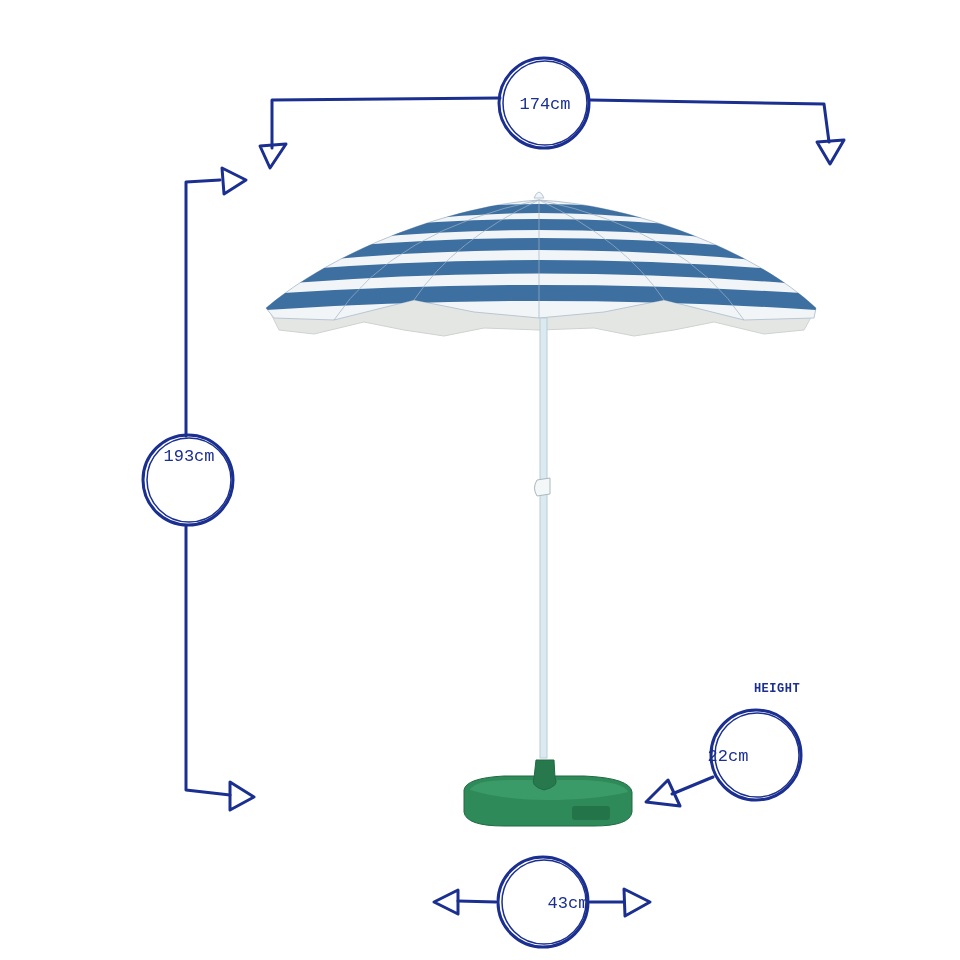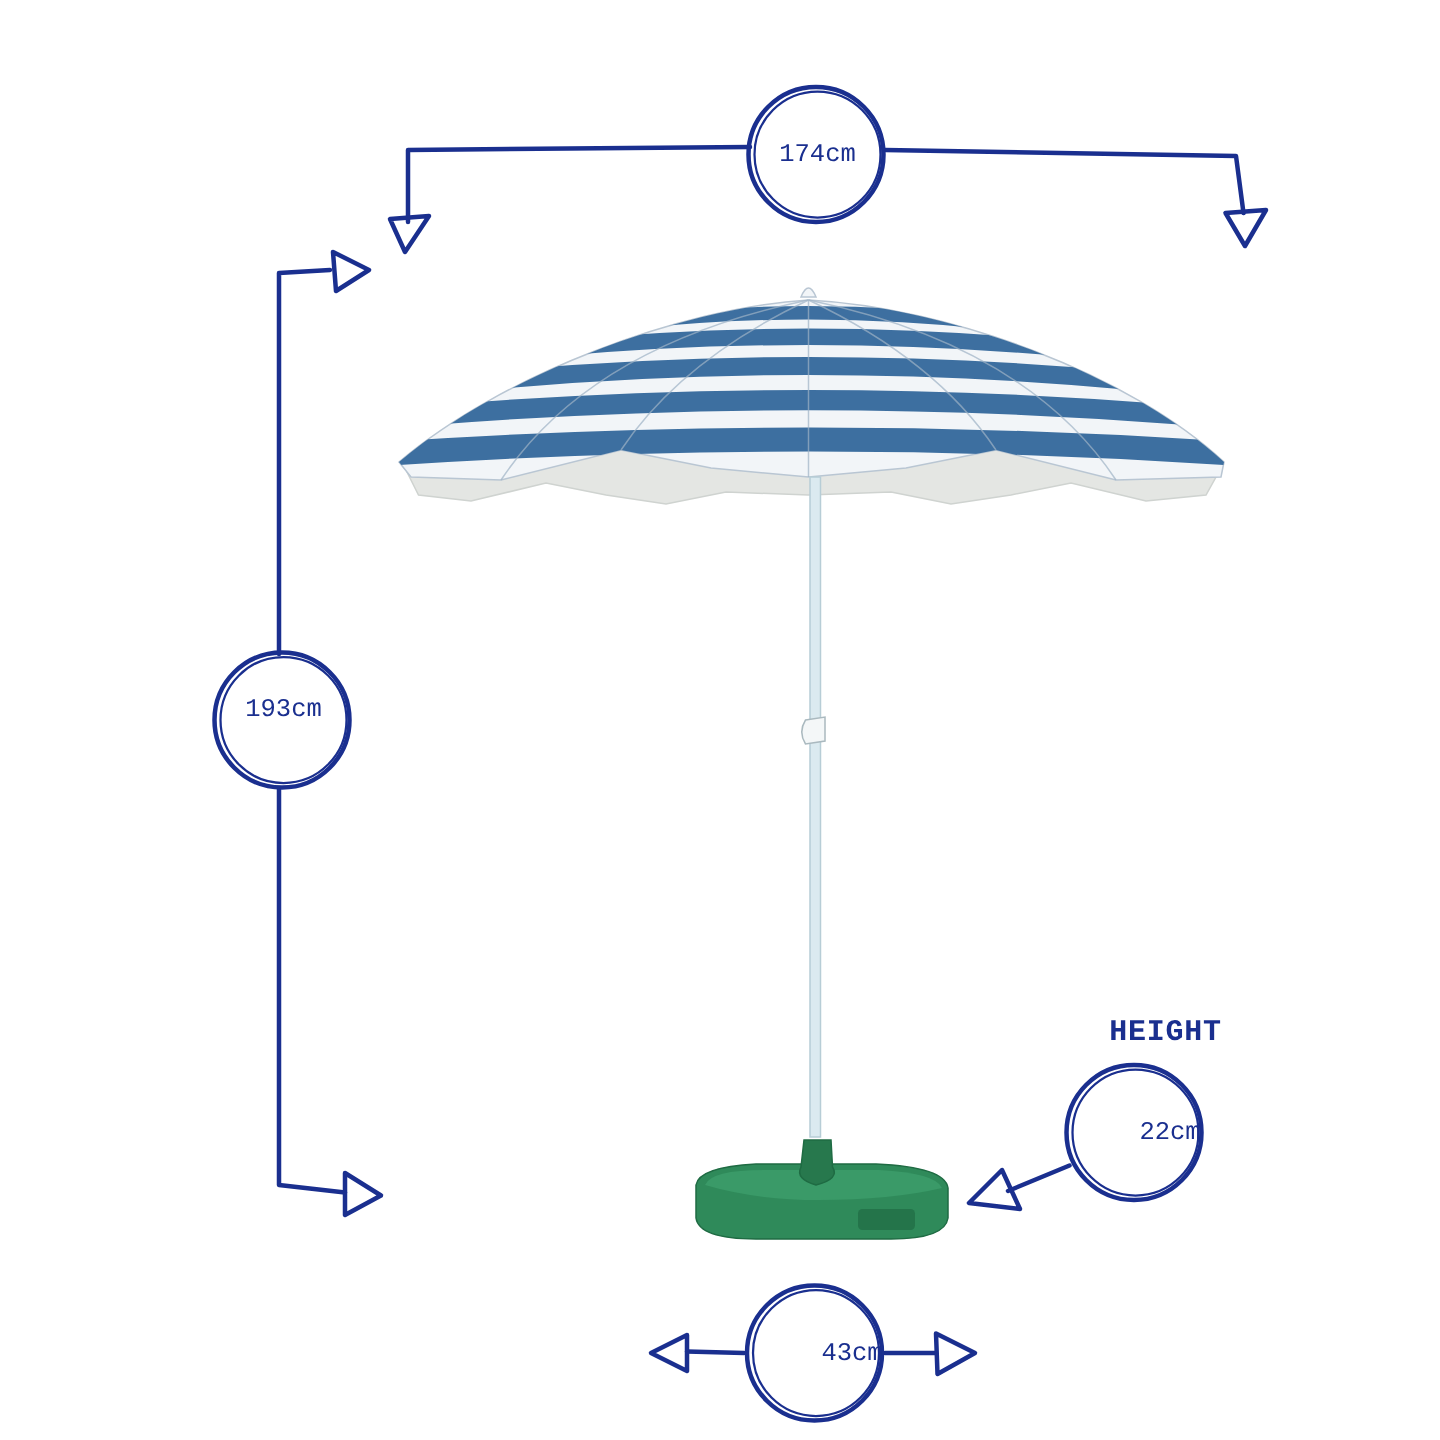--- a/index.html
+++ b/index.html
@@ -25,21 +25,21 @@
       font-family: "Liberation Mono", "DejaVu Sans Mono", monospace;
       font-size: 17px;
       text-align: center;
       white-space: nowrap;
       transform: translate(-50%, -50%);
     }
     .caption {
       position: absolute;
       color: #1a2f8f;
       font-family: "Liberation Mono", "DejaVu Sans Mono", monospace;
-      font-size: 20px;
+      font-size: 12px;
       font-weight: bold;
       letter-spacing: 0.5px;
       transform: translate(-50%, -50%);
       padding-left: 44px;
     }
   </style>
 </head>
 <body>
 
 <div id="stage">
@@ -119,17 +119,17 @@
         <circle cx="509" cy="902" r="45"></circle>
         <circle cx="510" cy="902" r="42" stroke-width="1.5"></circle>
         <path d="M424 890 L 400 902 L 424 914 Z"></path>
         <path d="M590 889 L 616 902 L 591 916 Z"></path>
       </g>
     </g>
   </svg>
 
   
   <div class="dim-label" style="left:511px; top:104px;">174cm</div>
-  <div class="dim-label" style="left:155px; top:474px;">193cm</div>
+  <div class="dim-label" style="left:155px; top:456px;">193cm</div>
   <div class="caption" style="left:721px; top:689px;">HEIGHT</div>
-  <div class="dim-label" style="left:746px; top:756px;text-align:right;">22cm</div>
+  <div class="dim-label" style="left:694px; top:756px;text-align:right;">22cm</div>
   <div class="dim-label" style="left:534px; top:903px;">43cm</div>
 </div>
 
 </body></html>

